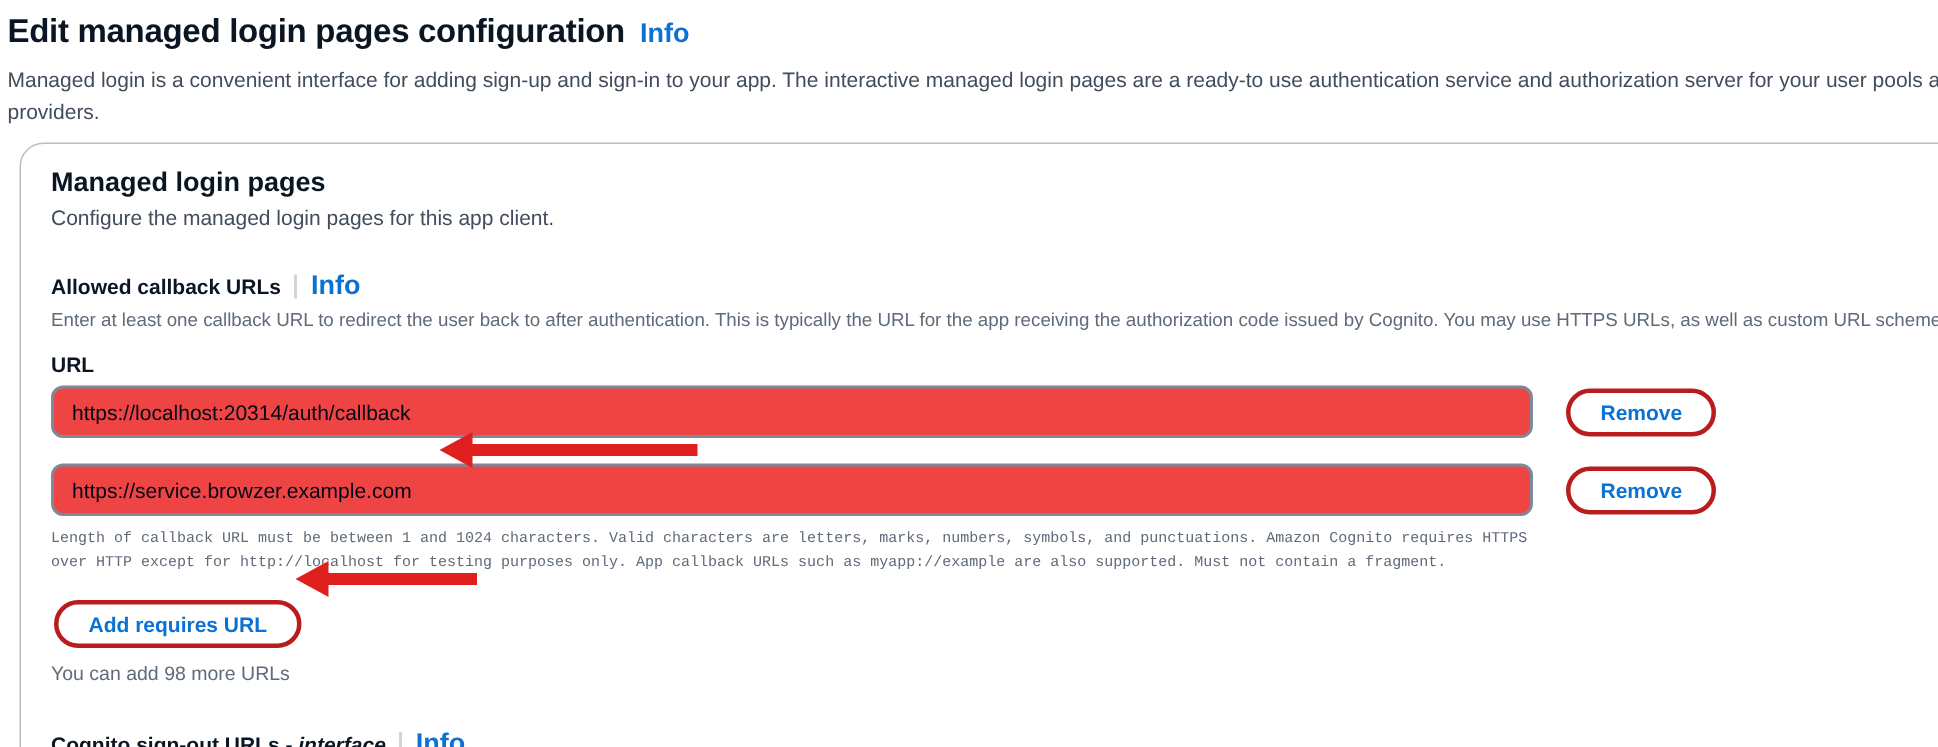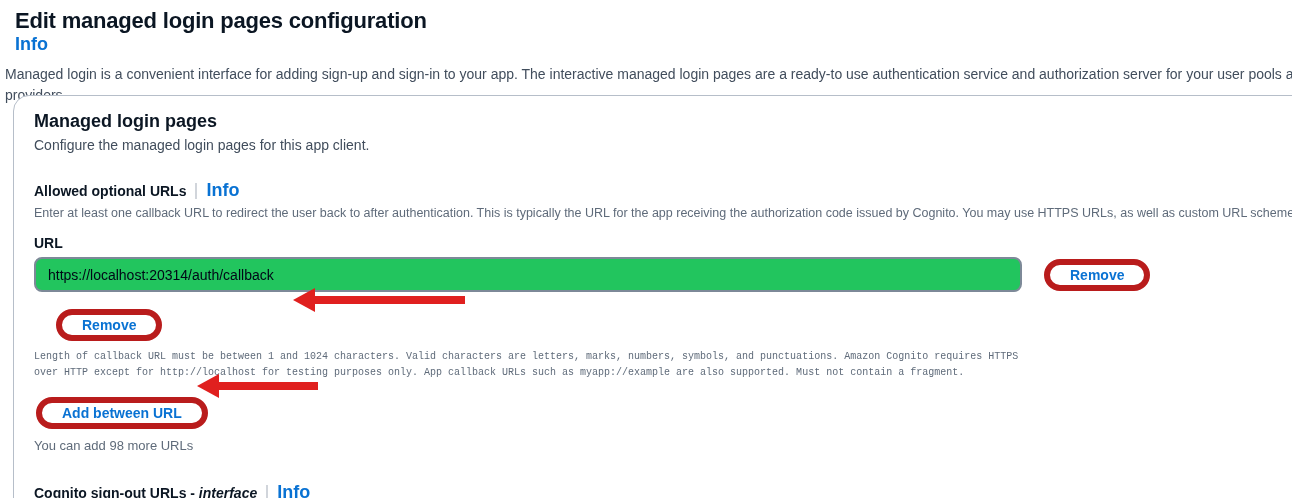--- a/index.html
+++ b/index.html
@@ -8,21 +8,21 @@
     width: 1292px; height: 498px;
     font-family: "Liberation Sans", sans-serif;
     color: #000716;
     position: relative;
     overflow: hidden;
   }
   .page { position: relative; width: 1292px; height: 498px; overflow: hidden; }
 
   
   .page-header { padding: 8px 0 0 5px; }
-  .title-row { display: flex; align-items: baseline; flex-direction: column; }
+  .title-row { display: flex; align-items: baseline; }
   .page-title { font-size: 22px; font-weight: 700; color: #0b1623; letter-spacing: -0.2px; }
   .info-link {
     font-size: 18px; font-weight: 700; color: #0972d3;
     text-decoration: none; margin-left: 10px; cursor: pointer;
   }
   .page-desc {
     margin-top: 9px; width: 1372px;
     font-size: 14px; line-height: 21px; color: #414d5c;
   }
 
@@ -53,26 +53,26 @@
   .url-label { margin-top: 15px; font-size: 14px; font-weight: 700; color: #0b1623; }
 
   .url-row { display: flex; align-items: center; margin-top: 6px; }
   .url-row + .url-row { margin-top: 17px; }
   .url-input {
     width: 988px; height: 35px;
     border: 2px solid #7d8998; border-radius: 8px;
     padding: 0 12px;
     font-family: "Liberation Sans", sans-serif;
     font-size: 14px; color: #000716;
-    outline: none; background: #22c55e;
+    outline: none; background: #ef4444;
   }
   .btn {
     height: 32px;
     background: #fff;
-    border: 6px solid #b91c1c; border-radius: 16px;
+    border: 3px solid #b91c1c; border-radius: 16px;
     color: #0972d3; font-weight: 700; font-size: 14px;
     font-family: "Liberation Sans", sans-serif;
     padding: 0 20px; cursor: pointer;
   }
   .remove-btn { margin-left: 22px; flex: none; }
 
   .constraint {
     margin-top: 8px; max-width: 1005px;
     font-size: 10px; line-height: 15.5px; color: #5f6b7a; font-family: Liberation Mono, monospace;
   }
@@ -111,40 +111,41 @@
     </div>
     <p class="page-desc">Managed login is a convenient interface for adding sign-up and sign-in to your app. The interactive managed login pages are a ready-to use authentication service and authorization server for your user pools and third-party providers.</p>
   </div>
 
   <div class="card">
     <h2 class="card-title">Managed login pages</h2>
     <div class="card-subtitle">Configure the managed login pages for this app client.</div>
 
     <div class="section">
       <div class="label-row">
-        <span class="field-label">Allowed optional URLs</span>
+        <span class="field-label">Allowed callback URLs</span>
         <span class="label-divider"></span>
         <a class="info-link" style="margin-left:0;">Info</a>
       </div>
       <div class="field-desc">Enter at least one callback URL to redirect the user back to after authentication. This is typically the URL for the app receiving the authorization code issued by Cognito. You may use HTTPS URLs, as well as custom URL schemes.</div>
 
       <div class="url-label">URL</div>
 
       <div class="url-row">
         <input class="url-input" type="text" value="https://localhost:20314/auth/callback" style="">
         <button class="btn remove-btn">Remove</button>
       </div>
 
       <div class="url-row">
+        <input class="url-input" type="text" value="https://service.browzer.example.com" style="">
         <button class="btn remove-btn">Remove</button>
       </div>
 
       <div class="constraint">Length of callback URL must be between 1 and 1024 characters. Valid characters are letters, marks, numbers, symbols, and punctuations. Amazon Cognito requires HTTPS over HTTP except for http://localhost for testing purposes only. App callback URLs such as myapp://example are also supported. Must not contain a fragment.</div>
 
-      <button class="btn add-btn">Add between URL</button>
+      <button class="btn add-btn">Add requires URL</button>
 
       <div class="remaining">You can add 98 more URLs</div>
     </div>
 
     <div class="section signout-section">
       <div class="label-row">
         <span class="field-label"><span>Cognito sign-out URLs - </span><span class="optional">interface</span></span>
         <span class="label-divider"></span>
         <a class="info-link" style="margin-left:0;">Info</a>
       </div>

